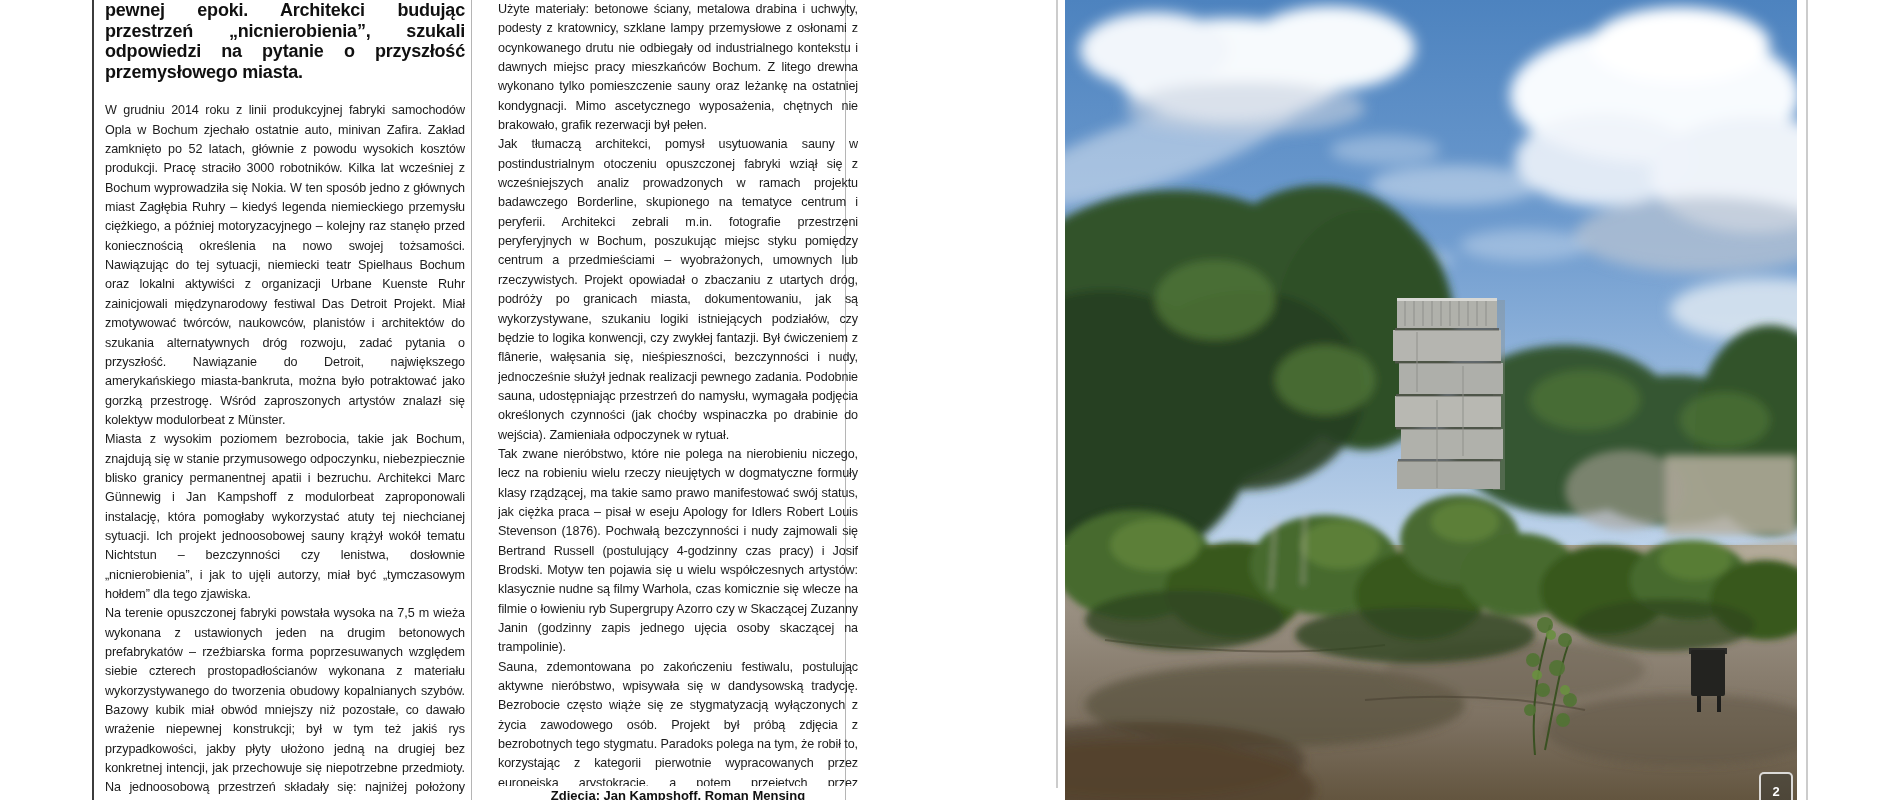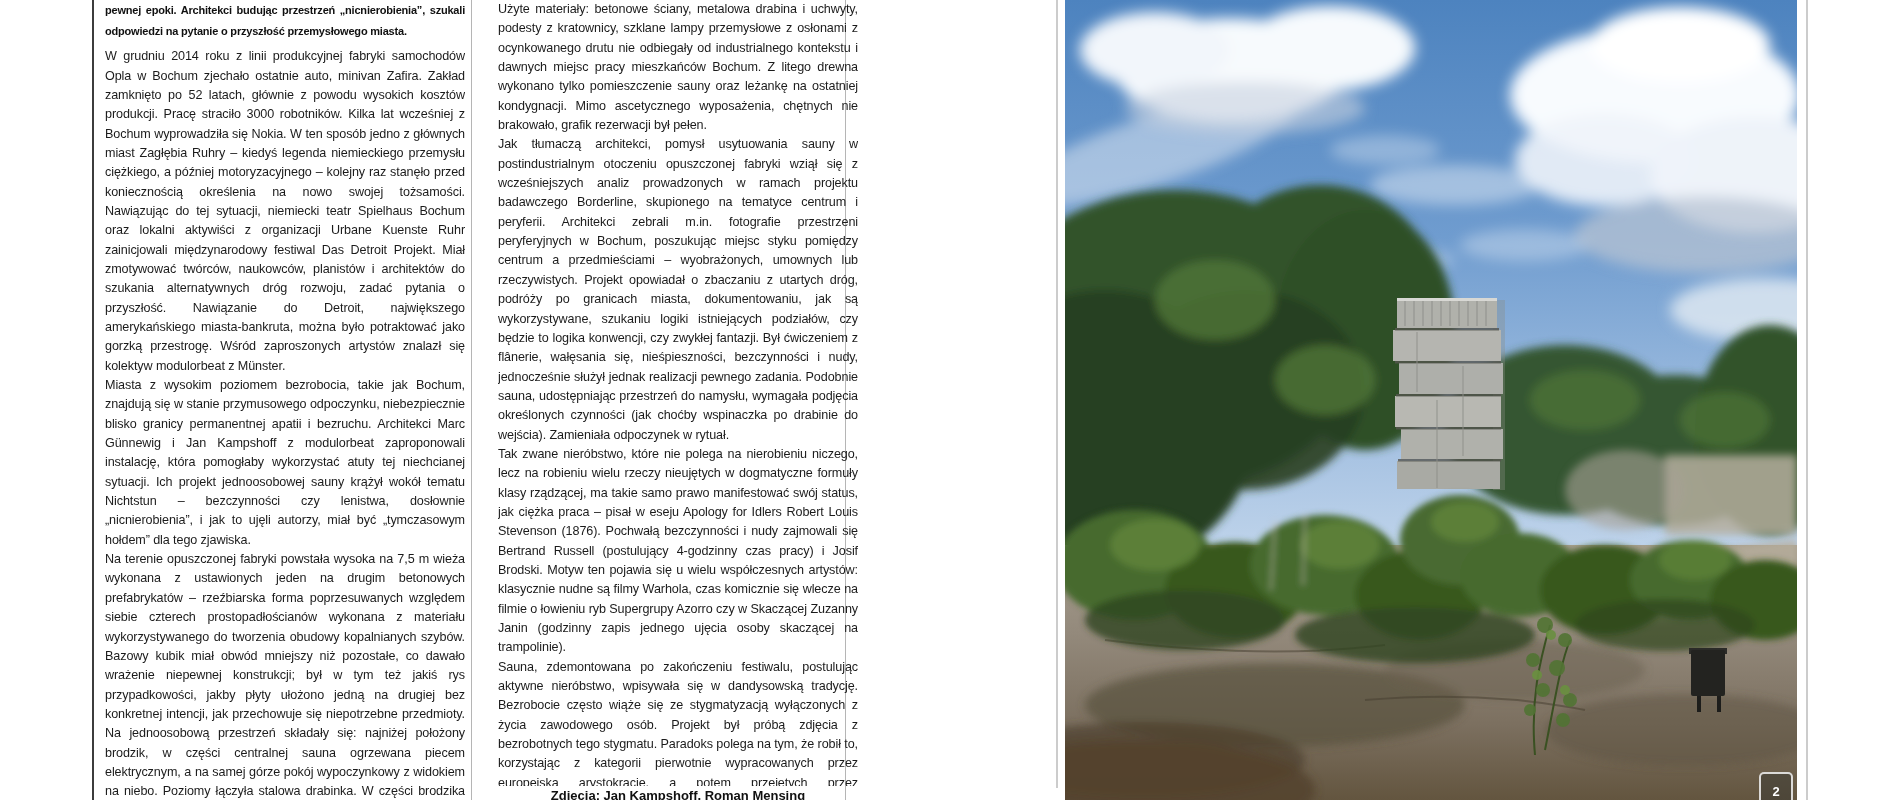--- a/index.html
+++ b/index.html
@@ -17,22 +17,22 @@
   .col{position:absolute;top:0;width:360px;height:800px;overflow:hidden}
   #col1{left:105px}
   #col2{left:498px}
   .flow{height:786px;overflow:hidden}
   p{
     margin:0;text-align:justify;font-size:12.6px;line-height:19.35px;
     color:#1b1b1b;letter-spacing:-0.1px;
   }
   p .it{}
   .lede{
-    font-weight:bold;font-size:11px;line-height:20.6px;letter-spacing:-0.2px;
-    margin-bottom:6px;color:#101010;
+    font-weight:bold;font-size:18px;line-height:20.6px;letter-spacing:-0.2px;
+    margin-bottom:19px;color:#101010;
   }
   .credit{
     position:absolute;left:0;right:0;top:788px;text-align:center;
     font-weight:bold;font-size:13px;color:#101010;white-space:nowrap;
   }
   #photo{
     position:absolute;left:1065px;top:0;width:732px;height:800px;
     overflow:hidden;background:#9db7d6;
   }
   #photo svg{position:absolute;left:0;top:0;display:block}

